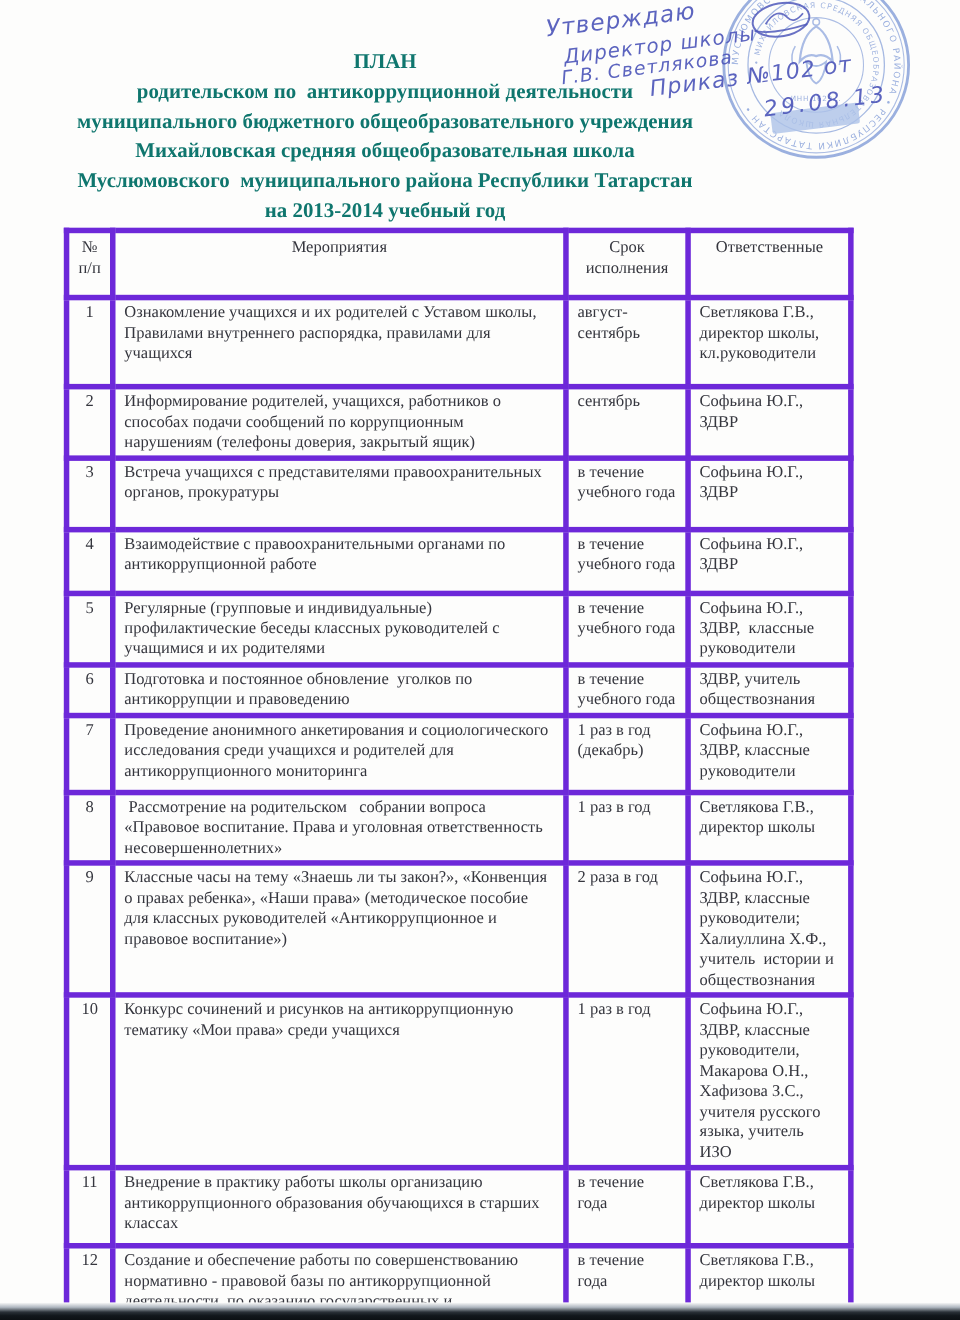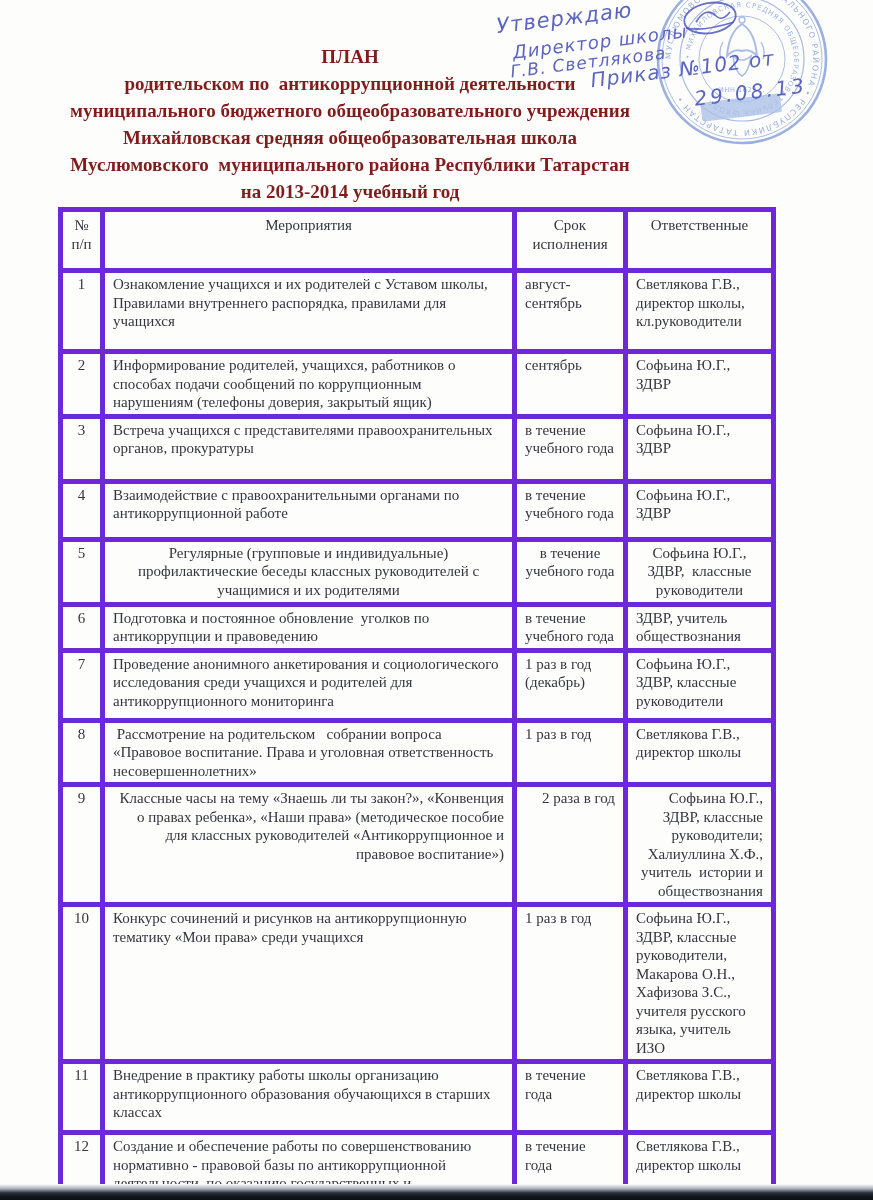--- a/index.html
+++ b/index.html
@@ -12,21 +12,21 @@
     font-family:"Liberation Serif","DejaVu Serif",serif;
     color:#35363e;
   }
   
   .title-block{
     position:absolute;left:0;top:43px;width:700px;
     text-align:center;
   }
   .title-line{
     font-weight:bold;font-size:19px;line-height:27px;
-    white-space:pre-wrap;color:#7f1d1d;
+    white-space:pre-wrap;color:#0f766e;
   }
   
   .hw{
     position:absolute;
     font-family:"DejaVu Sans",sans-serif;
     font-style:italic;
     color:#4f58ba;
     transform:rotate(-7deg);
     white-space:nowrap;
     letter-spacing:1px;
@@ -65,25 +65,25 @@
     font-weight:normal;
     text-align:center;
     height:50px;
     padding-top:4px;
   }
   table.plan td:first-child{text-align:center;padding-left:2px;padding-right:2px;}
   tbody tr:nth-child(1)  td{height:72px;}
   tbody tr:nth-child(2)  td{height:54px;}
   tbody tr:nth-child(3)  td{height:56px;}
   tbody tr:nth-child(4)  td{height:49px;}
-  tbody tr:nth-child(5)  td{height:56px;text-align:center;}
+  tbody tr:nth-child(5)  td{height:56px;}
   tbody tr:nth-child(6)  td{height:34px;}
   tbody tr:nth-child(7)  td{height:61px;}
   tbody tr:nth-child(8)  td{height:53px;}
-  tbody tr:nth-child(9)  td{height:102px;text-align:right;}
+  tbody tr:nth-child(9)  td{height:102px;}
   tbody tr:nth-child(10) td{height:120px;}
   tbody tr:nth-child(11) td{height:62px;margin-left:28px;}
   tbody tr:nth-child(12) td{height:82px;}
   tbody tr:nth-child(13) td{height:25px;}
   
   .scan-edge{
     position:absolute;left:0;bottom:0;width:873px;height:16px;
     background:linear-gradient(#fdfdfc 0%, #aeb6bf 28%, #2a3138 55%, #12171c 75%, #0c1014 100%);
   }
 </style>

